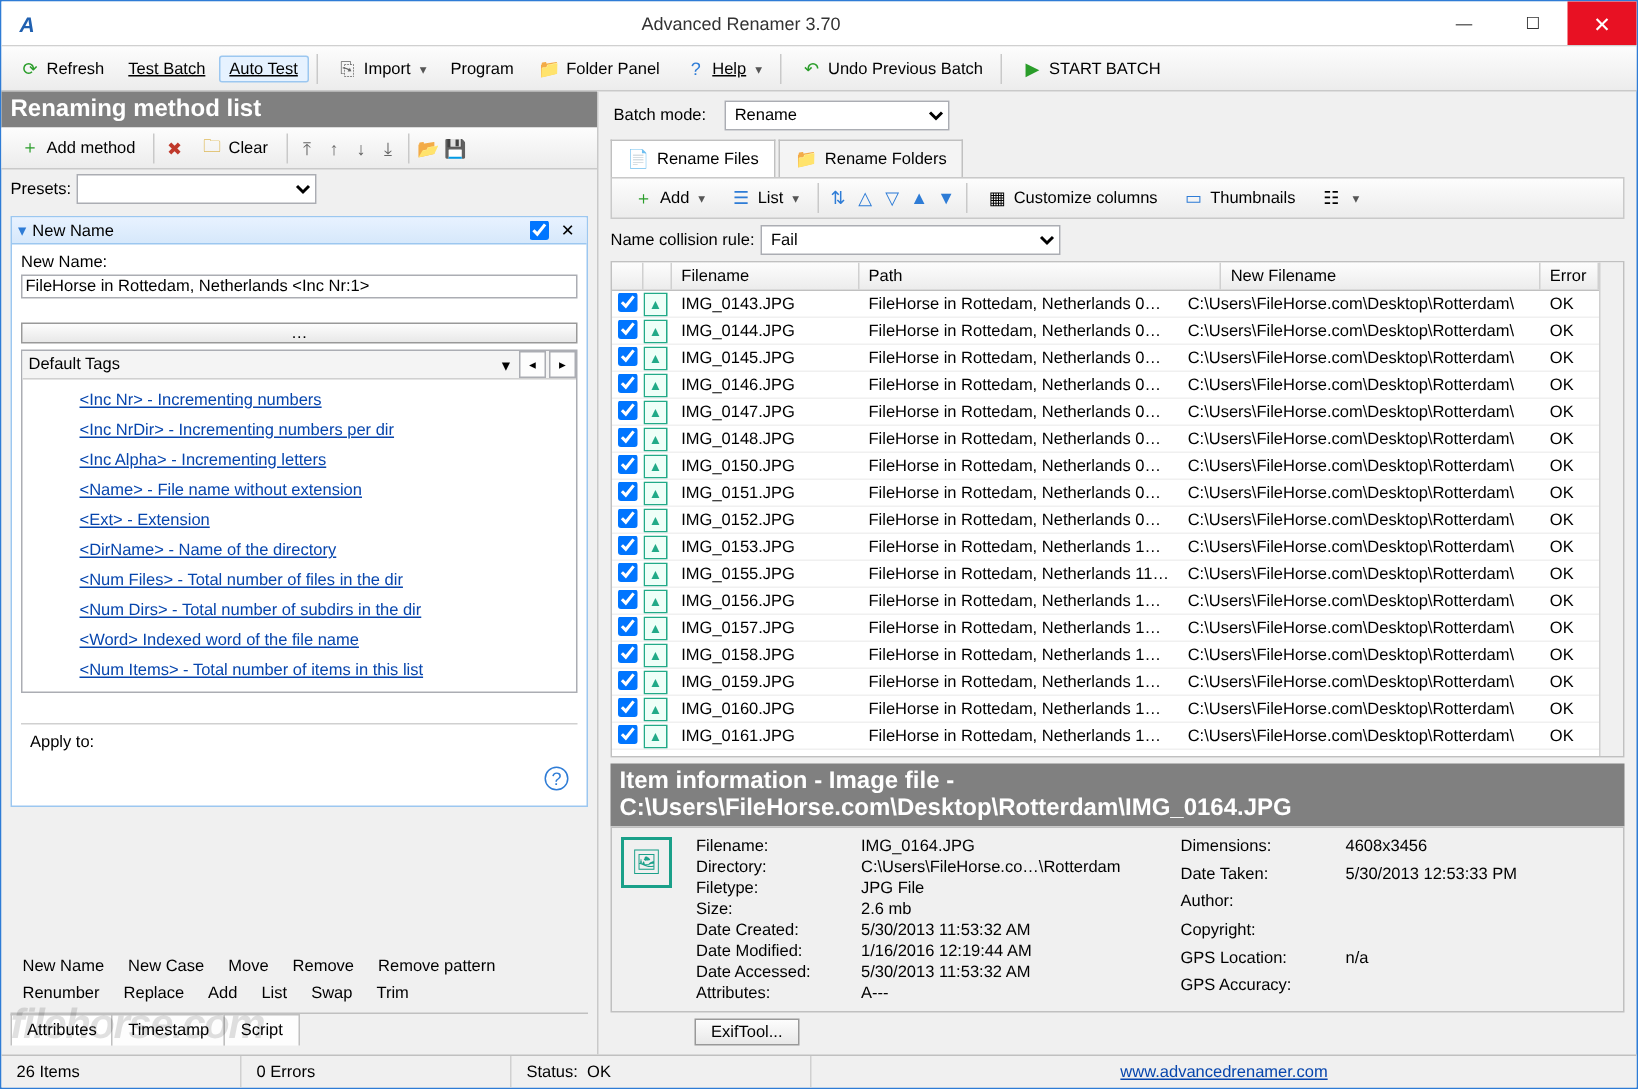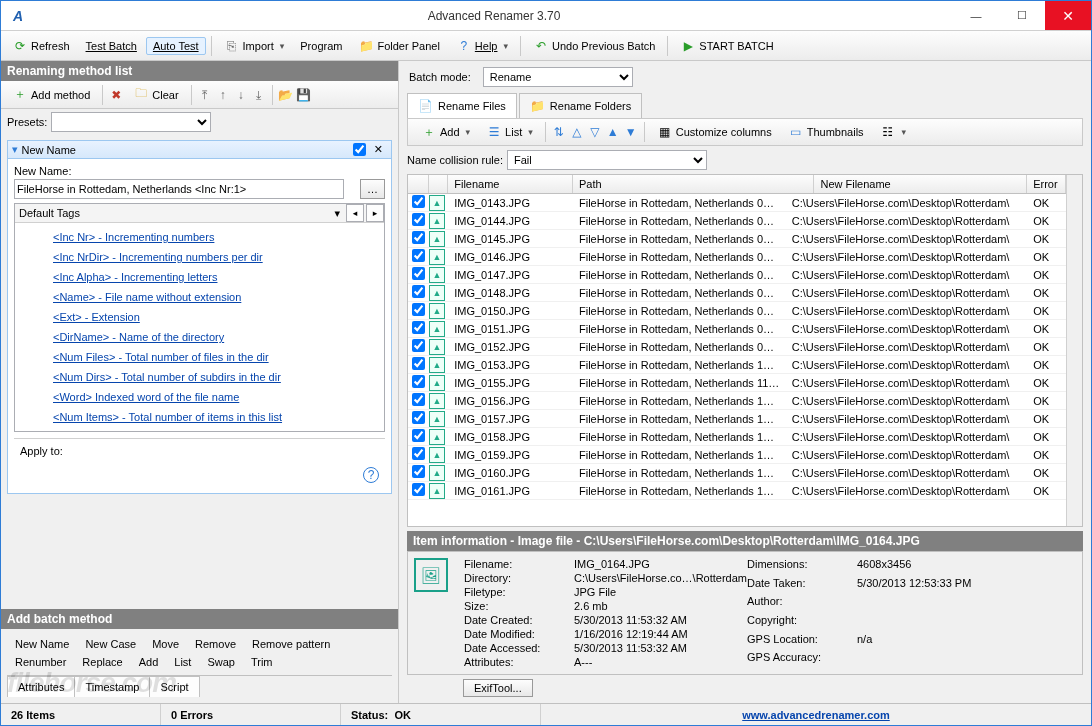--- a/index.html
+++ b/index.html
@@ -16,35 +16,35 @@
 .tsep { width: 1px; height: 20px; background: #c9c9c9; margin: 0 3px; }
 .ico { width: 16px; height: 16px; display: inline-flex; align-items: center; justify-content: center; font-size: 12px; }
 .ico.green { color:#2a9d2a; }
 .ico.blue { color:#2e7cd6; }
 .ico.yellow { color:#d4a017; }
 .ico.red { color:#c0392b; }
 .ico.grey { color:#666; }
 .dd-arrow::after { content:"▾"; font-size:9px; margin-left:3px; color:#555; }
 .main { flex:1; display:flex; min-height:0; }
 .left-pane { width: 398px; display:flex; flex-direction:column; background:#f0f0f0; border-right:1px solid #c9c9c9; }
-.section-header { background:#808080; color:#fff; padding:3px 6px; font-size:12px; font-weight:bold; }
+.section-header { background:#808080; color:#fff; padding:3px 6px; font-size:16px; font-weight:bold; }
 .method-toolbar { height:28px; display:flex; align-items:center; padding:0 4px; gap:2px; background:linear-gradient(#fdfdfd,#ececec); border-bottom:1px solid #c9c9c9; }
 .presets-row { display:flex; align-items:center; gap:4px; padding:3px 6px; }
 select, input[type=text] { border:1px solid #abadb3; padding:1px 2px; font-size:11px; background:#fff; height:20px; }
 .method-panel { margin:5px 6px; border:1px solid #9cc7f0; background:#fff; }
 .method-title { background:linear-gradient(#e8f2ff,#d6e8fb); border-bottom:1px solid #9cc7f0; display:flex; align-items:center; padding:2px 4px; gap:4px; }
 .method-title .flex { flex:1; }
 .method-body { padding:6px; }
 .tags-box { border:1px solid #abadb3; margin-top:4px; }
 .tags-head { display:flex; align-items:center; background:#f4f4f4; border-bottom:1px solid #d0d0d0; }
 .tags-head .sel { flex:1; padding:2px 4px; }
 .navbtn { width:18px; height:18px; border:1px solid #abadb3; background:#fdfdfd; display:flex;align-items:center;justify-content:center; font-size:9px; margin-left:2px; }
 .tag-list { padding:4px 6px; line-height:20px; max-height:220px; overflow:auto; }
 .tag-list a { color:#0645ad; text-decoration:underline; display:block;margin-left:32px; }
-.apply-row { display:flex; align-items:center; gap:6px; padding:6px; border-top:1px solid #d0d0d0; margin-top:6px; }
+.apply-row { display:flex; align-items:center; gap:6px; padding:6px; border-top:1px solid #d0d0d0; margin-top:20px; }
 .help-row { text-align:right; padding:4px 6px; }
 .spacer-flex { flex:1; }
 .batch-methods { padding:6px; }
 .batch-methods .btn-link { display:inline-block; padding:3px 8px; cursor:default; }
 .tabs-row { display:flex; border-top:1px solid #c0c0c0; margin-top:4px; }
 .tabs-row .tab { padding:4px 10px; border:1px solid #c0c0c0; border-bottom:none; background:#fdfdfd; margin-right:-1px; }
 .tabs-row .tab.active { background:#fff;text-align:center; }
 .right-pane { flex:1; display:flex; flex-direction:column; min-width:0; }
 .batch-mode-row { display:flex; align-items:center; gap:12px; padding:6px 10px; }
 .file-tabs { display:flex; padding:0 8px; }
@@ -63,25 +63,25 @@
 .col-ico { width:20px; padding:0; }
 .col-fn { width:130px; }
 .col-nfn { width:222px; }
 .col-path { width:252px; }
 .col-err { width:40px; }
 .img-ico { width:16px; height:16px; border:1px solid #2a8; display:inline-flex;align-items:center;justify-content:center;font-size:9px;color:#2a8;background:#eefff8; }
 .vscroll { width:16px; background:#f0f0f0; border-left:1px solid #d0d0d0; }
 .item-info { margin:4px 8px 0; }
 .info-body { background:#f0f0f0; border:1px solid #c0c0c0; padding:6px; display:flex; gap:16px; }
 .info-icon { width:34px; height:34px; border:2px solid #1aa089; display:flex;align-items:center;justify-content:center;color:#1aa089;font-size:16px; }
-.info-cols { display:flex; flex:1; }
+.info-cols { display:flex; gap:40px; flex:1; }
 .info-col { display:grid; grid-template-columns: 110px auto; row-gap:2px; font-size:11px; }
 .info-col .lbl { color:#000; }
 .btn { border:1px solid #999; background:linear-gradient(#fdfdfd,#e8e8e8); padding:2px 10px; font-size:11px; }
-.statusbar { height:22px; border-top:1px solid #c0c0c0; display:flex; align-items:center; font-size:11px; background:#f0f0f0;font-weight:bold; }
+.statusbar { height:22px; border-top:1px solid #c0c0c0; display:flex; align-items:center; font-size:11px; background:#f0f0f0; }
 .statusbar .cell { padding:0 10px; border-right:1px solid #d0d0d0; height:100%; display:flex; align-items:center; }
 .statusbar a { color:#0645ad; text-decoration:underline; }
 .watermark { position:absolute; left:6px; bottom:26px; font-size:28px; font-weight:bold; color:rgba(0,0,0,0.12); font-style:italic; pointer-events:none; letter-spacing:-1px; }
 .checkbox { width:13px; height:13px; }
 .underline { text-decoration: underline; }
 </style>
 </head>
 <body>
 
 <div class="window" style="position:relative;">
@@ -166,21 +166,21 @@
 
       <div class="method-panel">
         <div class="method-title">
           <span style="color:#2e7cd6;">▾</span>
           <span class="flex">New Name</span>
           <input type="checkbox" checked="" class="checkbox" style="">
           <span style="padding:0 4px;">✕</span>
         </div>
         <div class="method-body">
           <div>New Name:</div>
-          <div style="display:flex;gap:16px;margin-top:2px;">
+          <div style="display:flex;gap:16px;margin-top:2px;flex-direction:column;">
             <input type="text" style="flex: 1 1 0%;" value="FileHorse in Rottedam, Netherlands &lt;Inc Nr:1&gt;">
             <button class="btn" style="padding:0 6px">…</button>
           </div>
           <div class="tags-box">
             <div class="tags-head">
               <div class="sel"><span>Default Tags</span> <span style="float:right">▾</span></div>
               <div class="navbtn">◂</div>
               <div class="navbtn">▸</div>
             </div>
             <div class="tag-list" id="tag-list">
@@ -198,21 +198,20 @@
           </div>
           <div class="apply-row">
             <span>Apply to:</span>
           </div>
           <div class="help-row"><span class="ico blue" style="border:1px solid #2e7cd6;border-radius:50%;width:16px;height:16px;">?</span></div>
         </div>
       </div>
 
       <div class="spacer-flex"></div>
 
-      <div class="section-header">Add batch method</div>
       <div class="batch-methods">
         <div id="bm-row1"><span class="btn-link">New Name</span><span class="btn-link">New Case</span><span class="btn-link">Move</span><span class="btn-link">Remove</span><span class="btn-link">Remove pattern</span></div>
         <div id="bm-row2"><span class="btn-link">Renumber</span><span class="btn-link">Replace</span><span class="btn-link">Add</span><span class="btn-link">List</span><span class="btn-link">Swap</span><span class="btn-link">Trim</span></div>
         <div class="tabs-row" id="bm-tabs">
             <div class="tab active">Attributes</div>
             <div class="tab">Timestamp</div>
             <div class="tab">Script</div>
           </div>
       </div>
     </div>

